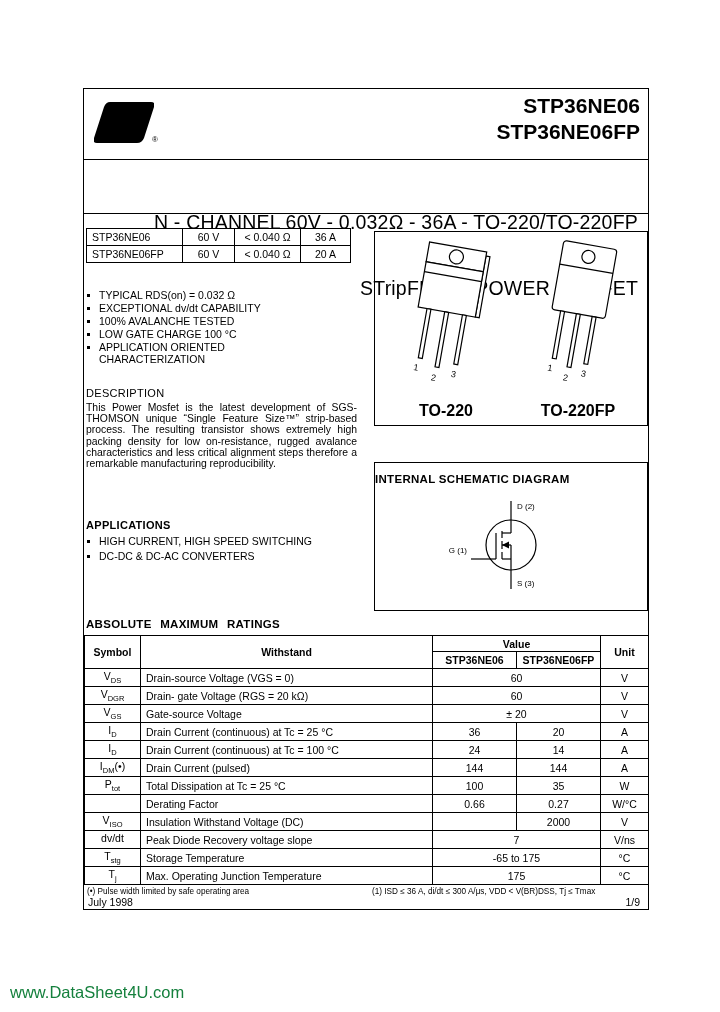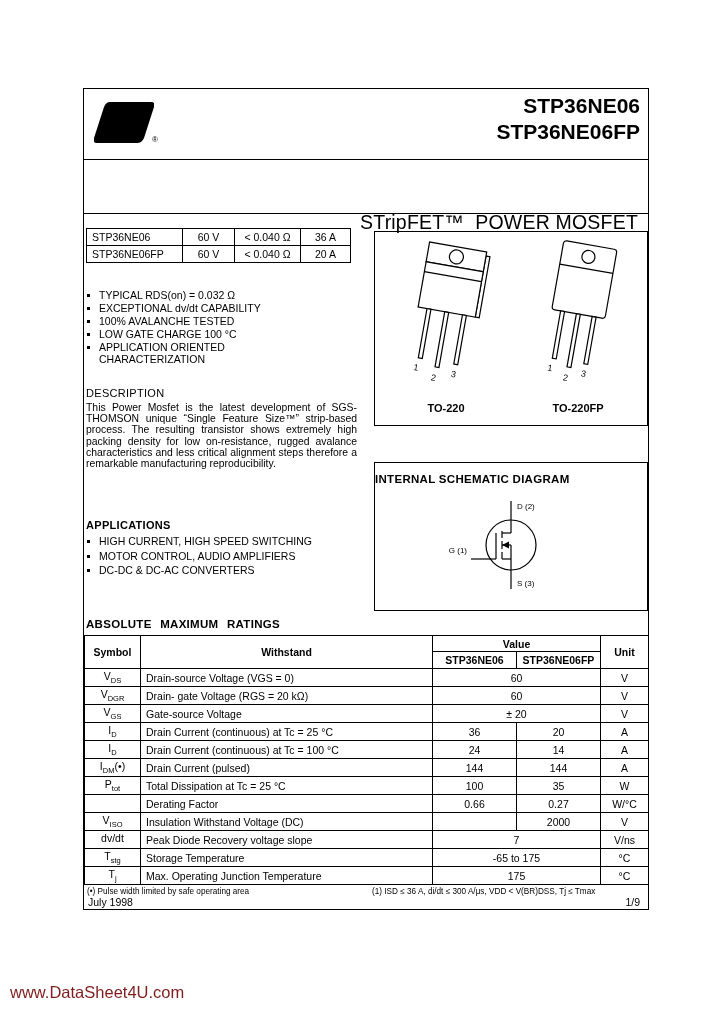--- a/index.html
+++ b/index.html
@@ -28,21 +28,21 @@
   .bullet{flex:0 0 3px;width:3px;height:3px;background:#000;margin:5px 9px 0 0}
 
   #descHead{left:2px;top:298px;font-size:11px;font-weight:normal;letter-spacing:.3px}
   #descBody{left:2px;top:313px;width:271px;font-size:10.4px;line-height:11.2px;text-align:justify}
 
   #appHead{left:2px;top:430px;font-size:11px;font-weight:bold;letter-spacing:.3px}
   #appList{left:3px;top:446px;width:262px}
   #appList .featItem{margin-bottom:2.5px}
 
   #pkgBox{left:290px;top:142px;width:272px;height:193px;border:1.2px solid #000}
-  .pkgLabel{position:absolute;top:170px;width:130px;text-align:center;font-weight:bold;font-size:11px}
+  .pkgLabel{position:absolute;top:170px;width:130px;text-align:center;font-weight:bold;font-size:16px}
   #pkgLabelL{left:6px}
   #pkgLabelR{left:138px}
 
   #schBox{left:290px;top:373px;width:272px;height:147px;border:1.2px solid #000}
   #schTitle{position:absolute;top:10px;left:0;width:100%;text-align:left;font-weight:bold;
             font-size:11.5px;letter-spacing:.3px}
 
   #ratHead{left:2px;top:529px;font-size:11.5px;font-weight:bold;word-spacing:5px;letter-spacing:.3px}
   #ratTable{left:0;top:546px;border-collapse:collapse;table-layout:fixed;width:564px;font-size:10.5px}
   #ratTable th,#ratTable td{border:1px solid #000;padding:0 3px;text-align:center;overflow:hidden;white-space:nowrap}
@@ -50,21 +50,21 @@
   #ratTable tr{height:18px}
   #ratTable tr.h1{height:16px}
   #ratTable tr.h2{height:17px}
   #ratTable td.par{text-align:left;padding-left:5px}
   sub{font-size:7.5px}
 
   #noteL{left:3px;top:798px;font-size:8.2px}
   #noteR{left:288px;top:798px;font-size:8.2px}
   #footDate{left:4px;top:807px;font-size:10.5px}
   #footPage{right:8px;top:807px;font-size:10.5px}
-  #watermark{left:10px;top:983px;font-size:16.5px;color:#7f1d1d}
+  #watermark{left:10px;top:983px;font-size:16.5px;color:#15803d}
 
   svg text{font-family:"Liberation Sans",sans-serif;fill:#000}
   .ln{stroke:#000;stroke-width:1.2;fill:none}
   .shape{stroke:#000;stroke-width:1.2;fill:#fff}
 </style>
 </head>
 <body>
 
 <div id="frame">
 
@@ -73,20 +73,21 @@
     <text x="14" y="33" font-size="26" font-weight="bold" font-style="italic" fill="#fff">ST</text>
   </svg>
   <div id="reg" class="abs">®</div>
   <div id="parts" class="abs">
     <div>STP36NE06</div>
     <div>STP36NE06FP</div>
   </div>
   <div class="rule" style="top:70px"></div>
 
   <div id="title" class="abs">
+    <div>N - CHANNEL 60V - 0.032Ω - 36A - TO-220/TO-220FP</div>
     <div>STripFET™  POWER MOSFET</div>
   </div>
   <div class="rule" style="top:124px"></div>
 
   <table id="typeTable" class="abs">
     <colgroup>
         <col style="width:96px">
         <col style="width:52px">
         <col style="width:66px">
         <col style="width:50px">
@@ -131,24 +132,20 @@
   </div>
 
   <div id="descHead" class="abs">DESCRIPTION</div>
   <div id="descBody" class="abs">This Power Mosfet is the latest development of SGS-THOMSON unique “Single Feature Size™” strip-based process. The resulting transistor shows extremely high packing density for low on-resistance, rugged avalance characteristics and less critical alignment steps therefore a remarkable manufacturing reproducibility.</div>
 
   <div id="appHead" class="abs">APPLICATIONS</div>
   <div id="appList" class="abs featList">
     <div class="featItem">
         <span class="bullet"></span>
         <span>HIGH CURRENT, HIGH SPEED SWITCHING</span>
-      </div>
-    <div class="featItem">
-        <span class="bullet"></span>
-        <span>MOTOR CONTROL, AUDIO AMPLIFIERS</span>
       </div>
     <div class="featItem">
         <span class="bullet"></span>
         <span>DC-DC &amp; DC-AC CONVERTERS</span>
       </div>
   </div>
 
   <div id="pkgBox" class="abs">
     <svg class="abs" style="left:6px;top:4px" width="130" height="162" viewBox="0 0 130 162">
       <g transform="rotate(10 65 80)">

